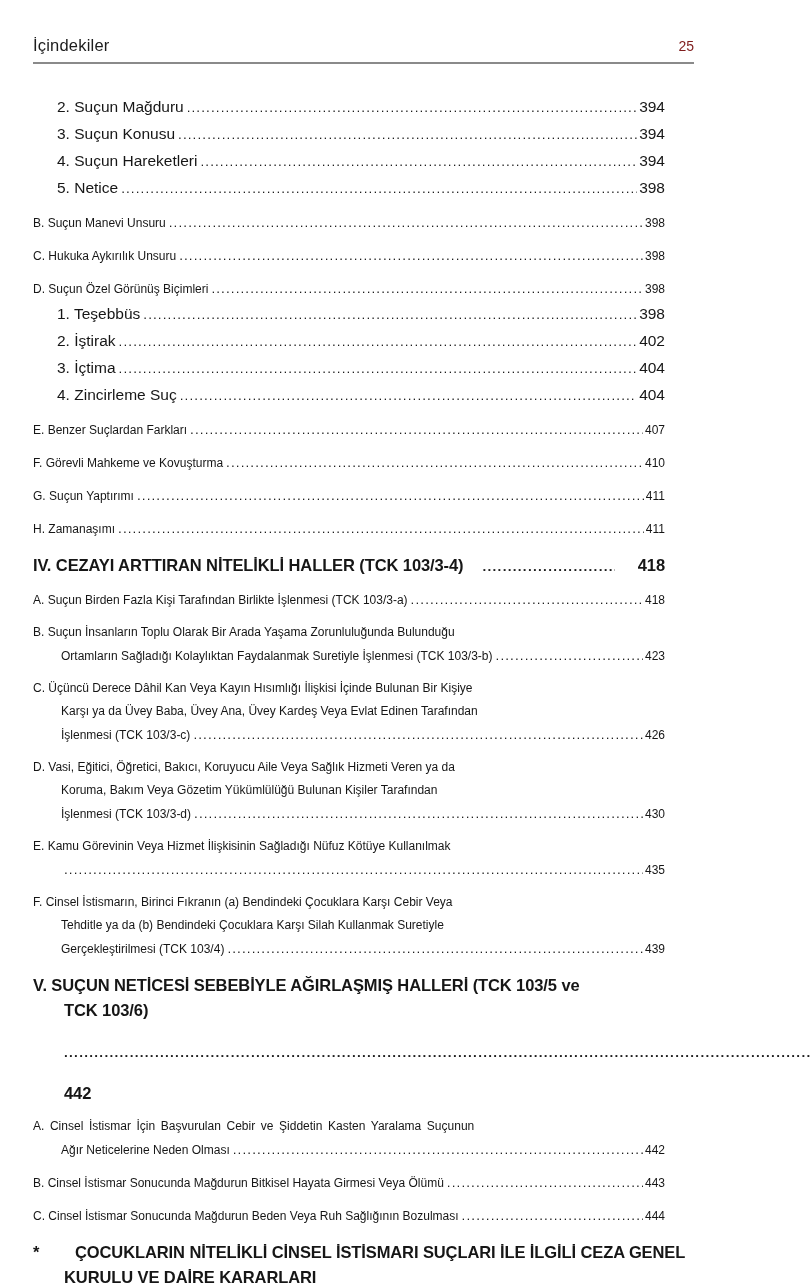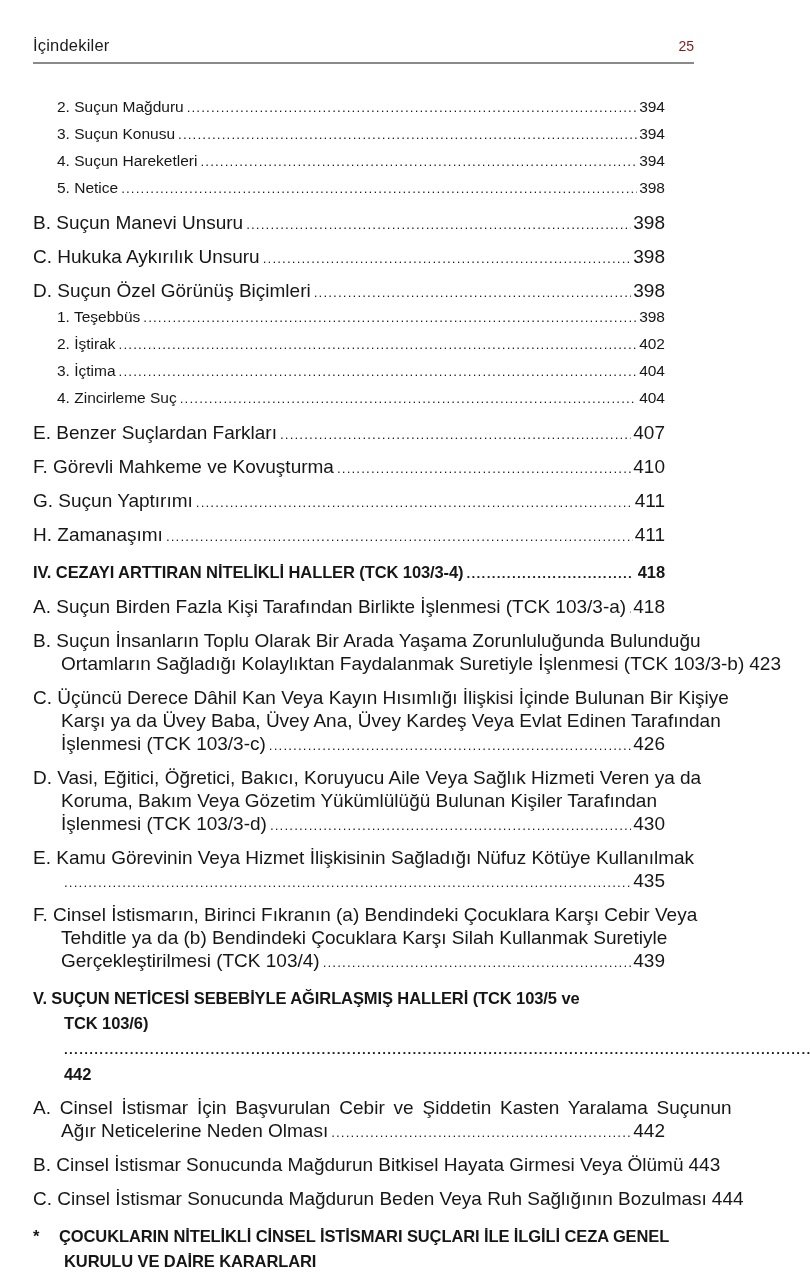--- a/index.html
+++ b/index.html
@@ -69,35 +69,35 @@
 
   
   .entry.sub {
     padding-left: 24px;
     font-size: 15.5px;
   }
   .entry.sub .line { line-height: 26px; }
 
   
   .entry.letter {
-    font-size: 19px;
+    font-size: 12px;
     margin-top: 9px;
   }
   .entry.letter .line { line-height: 23px; }
   .entry.letter .line.cont { padding-left: 28px; }
 
   
   .entry.heading {
     font-size: 16.5px;
     font-weight: 700;
     letter-spacing: -0.1px;
     margin-top: 12px;
     margin-bottom: 3px;
   }
-  .entry.heading .line { line-height: 25px; }
+  .entry.heading .line { line-height: 25px; gap: 16px; }
   .entry.heading .line.cont { padding-left: 26px; flex-direction: column; }
   .entry.heading .leader::after {
     font-weight: 700;
     letter-spacing: 1.3px;
   }
   .entry.heading .pagenum { margin-left: 5px; }
 
   .marker {
     display: inline-block;
     width: 26px;

